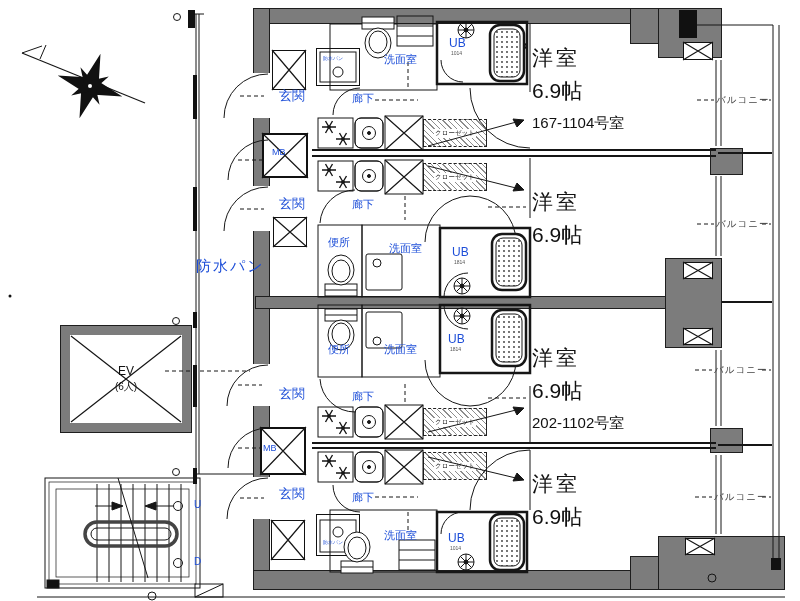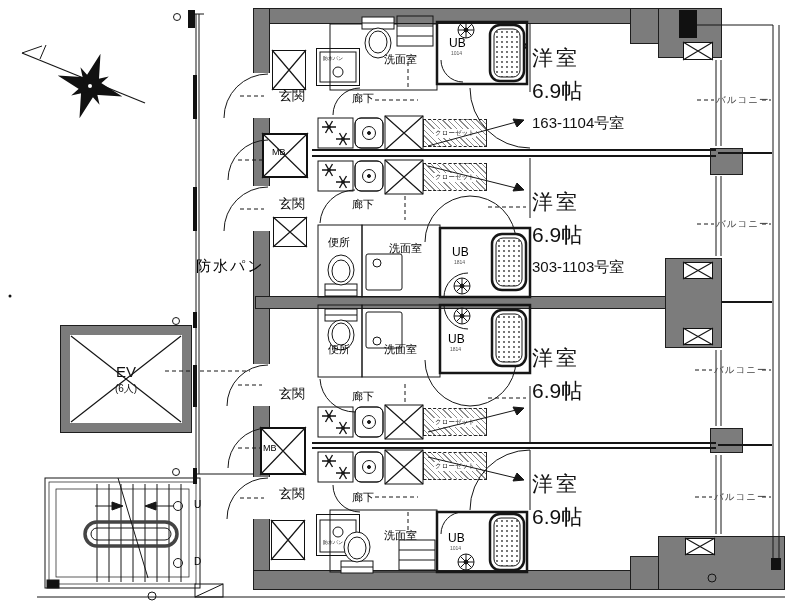--- a/index.html
+++ b/index.html
@@ -2,33 +2,33 @@
 <html><head>
 <meta charset="utf-8">
 <style>
   html,body{margin:0;padding:0;background:#fff;}
   #plan{position:relative;width:800px;height:601px;background:#fff;overflow:hidden;
         font-family:"Liberation Sans","DejaVu Sans",sans-serif;color:#111;}
   .wall{position:absolute;background:#7c7c7c;border:1px solid #1e1e1e;box-sizing:border-box;}
   .white{position:absolute;background:#fff;}
   .box{position:absolute;background:#fff;border:2px solid #111;box-sizing:border-box;}
   .thinbox{position:absolute;background:#fff;border:1px solid #111;box-sizing:border-box;}
-  .lbl{position:absolute;line-height:1;white-space:nowrap;color:#000000;}
+  .lbl{position:absolute;line-height:1;white-space:nowrap;color:#1d4ed8;}
   .closet{position:absolute;display:flex;align-items:center;justify-content:center;box-sizing:border-box;
     background:repeating-linear-gradient(45deg,#fff 0 3px,#8d8d8d 3px 4px);
     border-top:1.5px dashed #222;border-bottom:1.5px dashed #222;
     border-left:1px solid #222;border-right:1px solid #222;}
   .closet span{background:#fff;font-size:6.5px;padding:0 1px;letter-spacing:0;}
   .unitlbl{position:absolute;width:170px;text-align:left;}
   .rt{font-size:21px;letter-spacing:3px;}
   .rs{font-size:21px;margin-top:5px;}
   .rn{font-size:15px;margin-top:9px;}
   svg{position:absolute;left:0;top:0;}
   .evbox{position:absolute;display:flex;flex-direction:column;align-items:center;justify-content:center;background:#fff;}
-  .ev1{font-size:15px;}
+  .ev1{font-size:12px;}
   .ev2{font-size:10px;margin-top:2px;}
 </style>
 </head>
 <body>
 
 <div id="plan">
 
   <div class="wall" style="left:253px;top:8px;width:447px;height:16px;"></div>
   <div class="wall" style="left:630px;top:8px;width:32px;height:36px;"></div>
   <div class="wall" style="left:658px;top:8px;width:64px;height:50px;"></div>
@@ -374,30 +374,30 @@
   <div class="lbl" style="left:450px;top:347px;font-size:5px;color:#555;">1814</div>
   <div class="lbl" style="left:448px;top:532px;font-size:12px;">UB</div>
   <div class="lbl" style="left:450px;top:546px;font-size:5px;color:#555;">1014</div>
 
   <div class="lbl" style="left:323px;top:56px;font-size:5px;">防水パン</div>
   <div class="lbl" style="left:323px;top:540px;font-size:5px;">防水パン</div>
 
   <div class="unitlbl" style="left:532px;top:44px;">
     <div class="rt">洋室</div>
     <div class="rs">6.9帖</div>
-    <div class="rn">163-1104号室</div>
+    <div class="rn">167-1104号室</div>
   </div>
   <div class="unitlbl" style="left:532px;top:188px;">
     <div class="rt">洋室</div>
     <div class="rs">6.9帖</div>
-    <div class="rn">303-1103号室</div>
   </div>
   <div class="unitlbl" style="left:532px;top:344px;">
     <div class="rt">洋室</div>
     <div class="rs">6.9帖</div>
+    <div class="rn">202-1102号室</div>
   </div>
   <div class="unitlbl" style="left:532px;top:470px;">
     <div class="rt">洋室</div>
     <div class="rs">6.9帖</div>
   </div>
 
   <div class="lbl" style="left:716px;top:95px;font-size:9.5px;letter-spacing:1px;color:#444;">バルコニー</div>
   <div class="lbl" style="left:716px;top:219px;font-size:9.5px;letter-spacing:1px;color:#444;">バルコニー</div>
   <div class="lbl" style="left:714px;top:365px;font-size:9.5px;letter-spacing:1px;color:#444;">バルコニー</div>
   <div class="lbl" style="left:714px;top:492px;font-size:9.5px;letter-spacing:1px;color:#444;">バルコニー</div>

